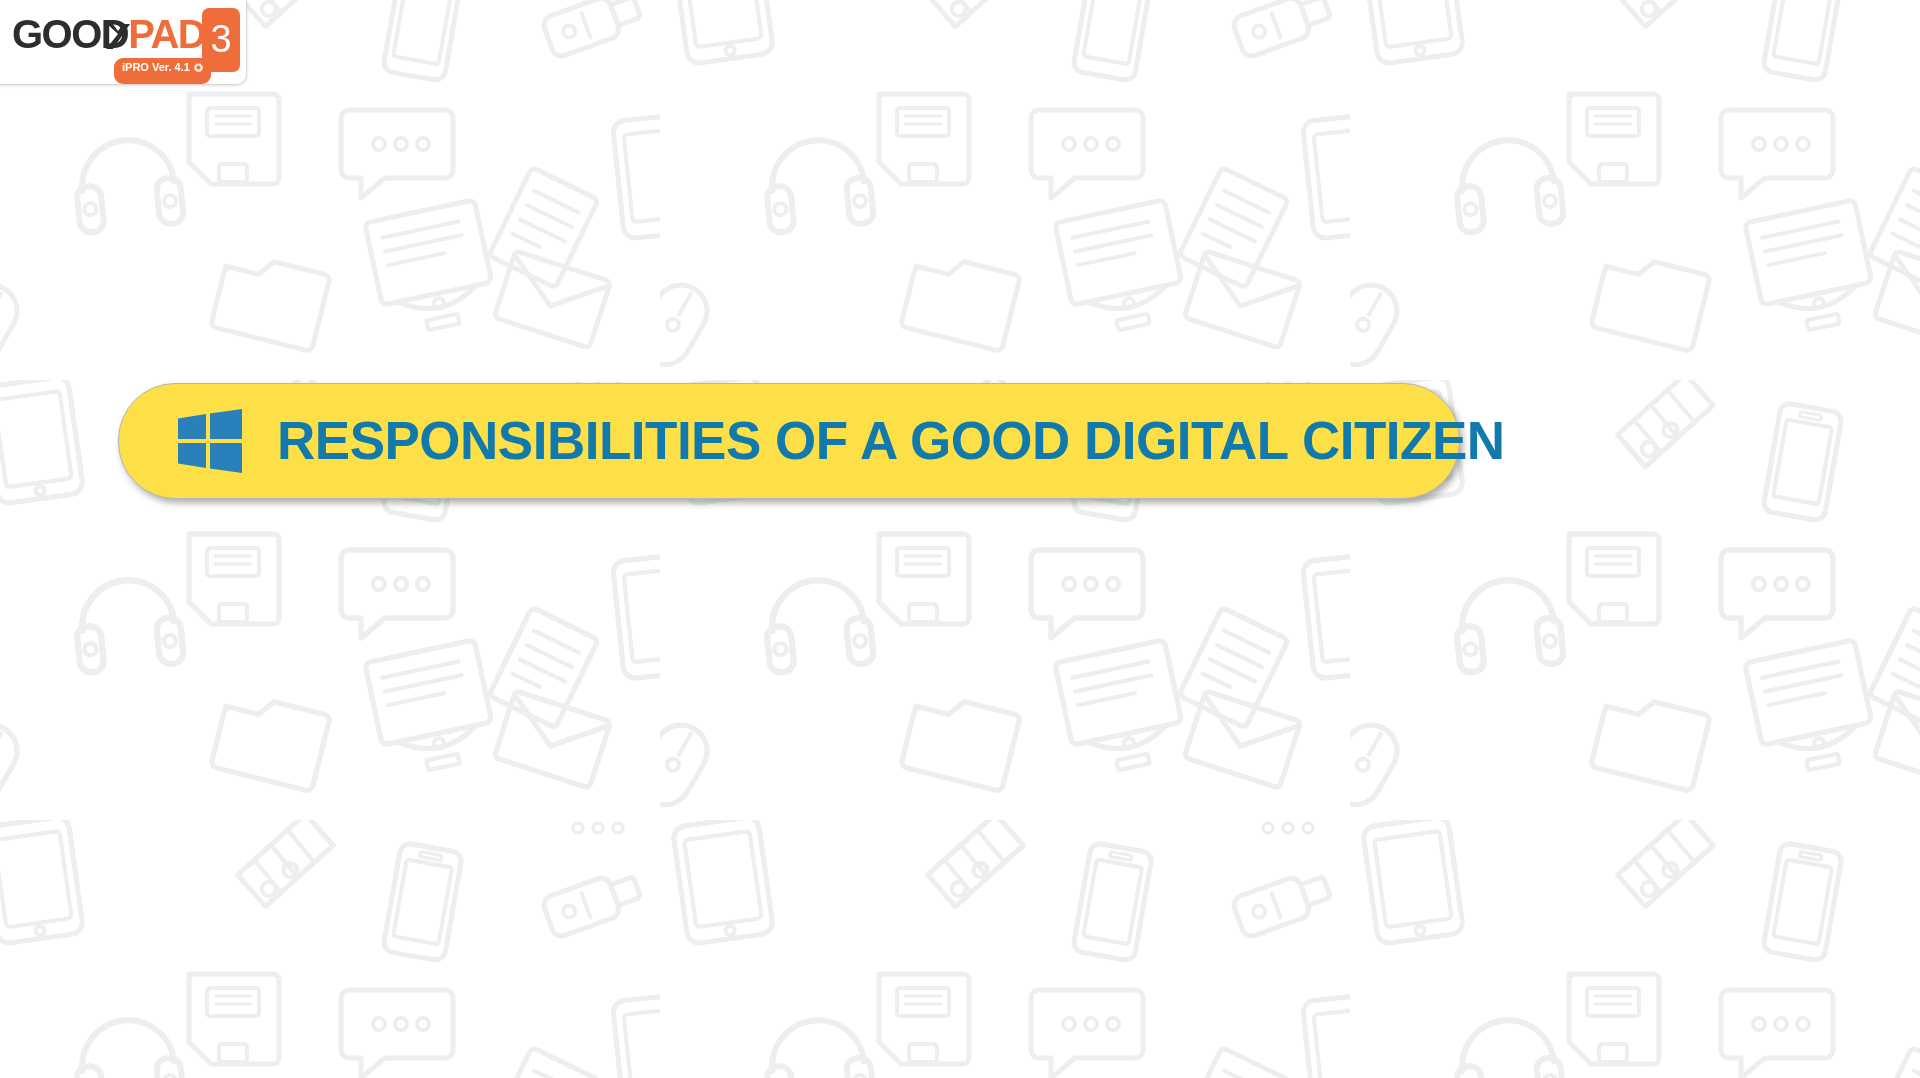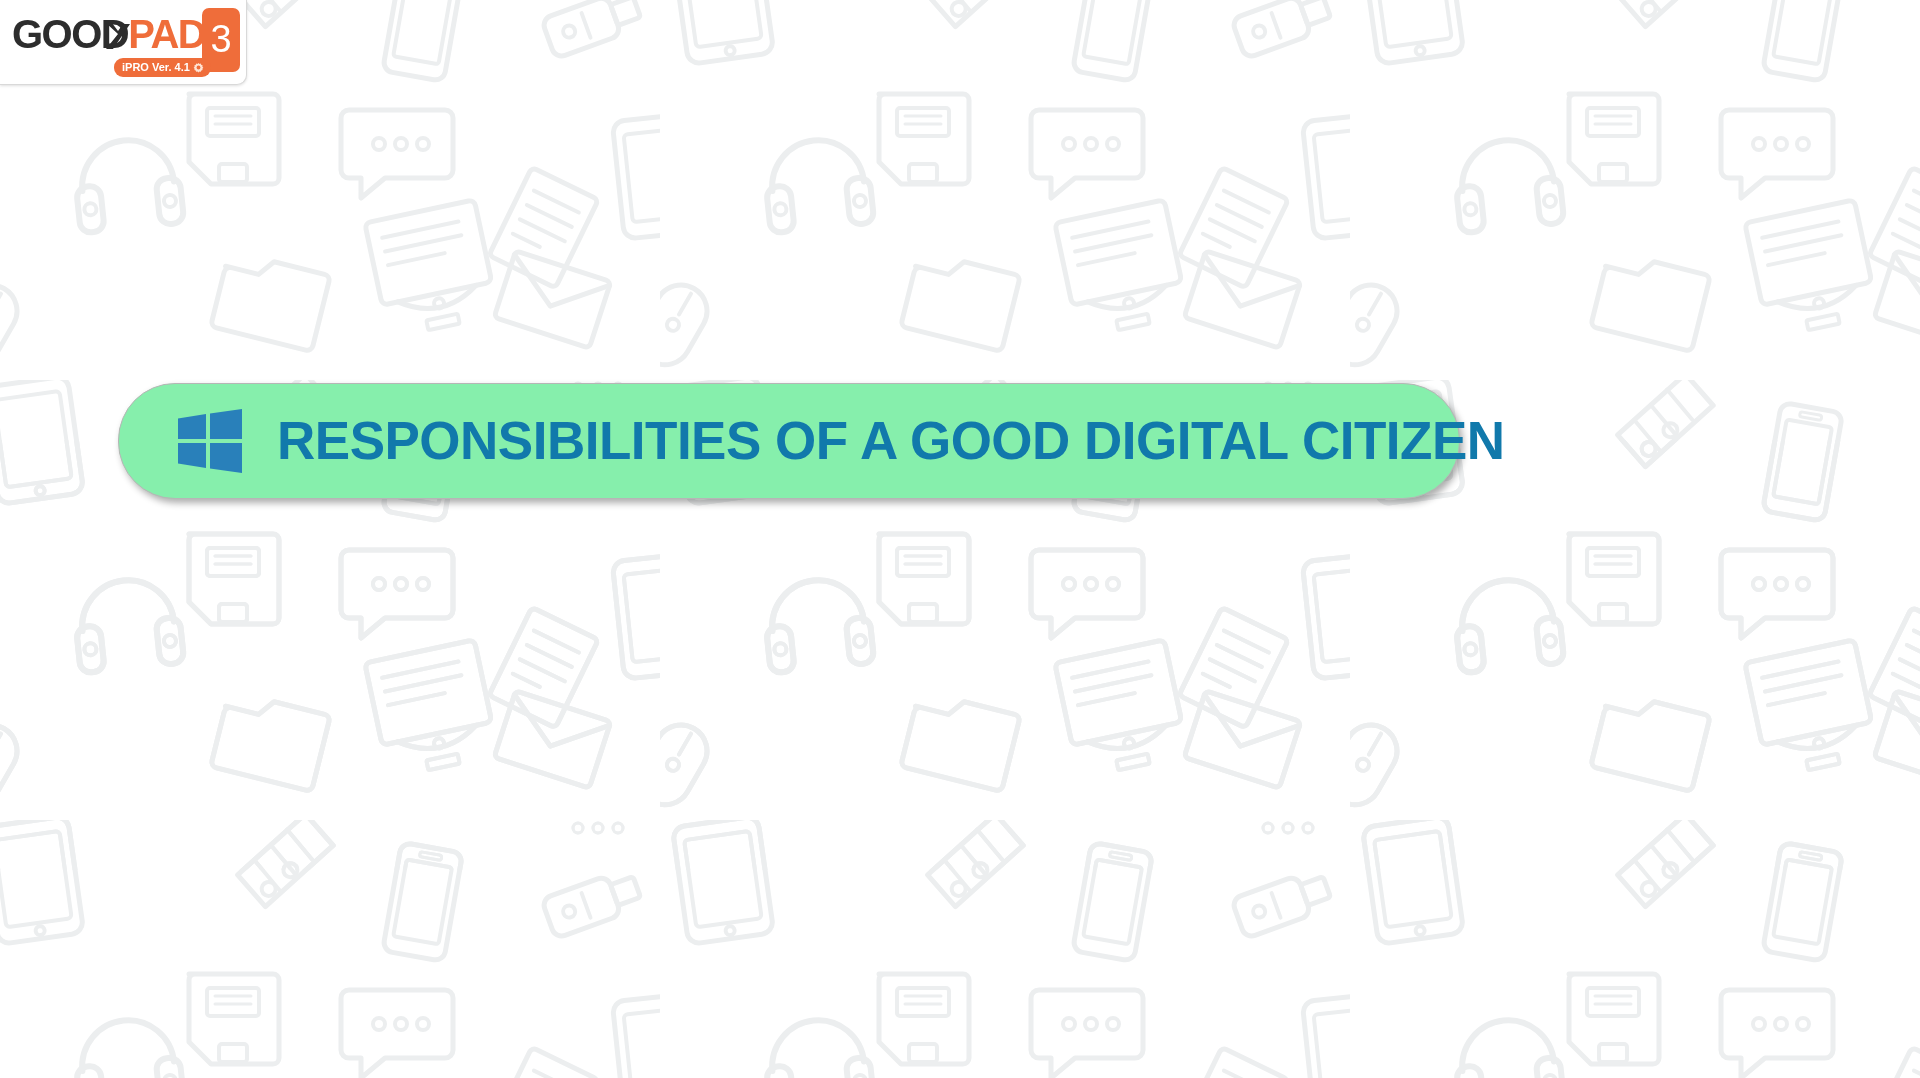--- a/index.html
+++ b/index.html
@@ -92,21 +92,21 @@
     font-family: "Liberation Sans", sans-serif;
     font-weight: normal;
     font-size: 38px;
     line-height: 44px;
   }
   .logo-ipro {
     position: absolute;
     left: 114px;
     top: 58px;
     height: 18px;
-    padding: 0 7px 1px 8px;
+    padding: 0 7px 8px 8px;
     background: #ef6d3a;
     border-radius: 9px;
     color: #ffffff;
     font-family: "Liberation Sans", sans-serif;
     font-weight: bold;
     font-size: 11px;
     line-height: 18px;
     white-space: nowrap;
     display: flex;
     align-items: center;
@@ -114,21 +114,21 @@
   }
   .ipro-gear { width: 11px; height: 11px; display: block; }
 
   
   #title-bar {
     position: absolute;
     left: 118px;
     top: 383px;
     width: 1340px;
     height: 114px;
-    background: #86efac;
+    background: #fde047;
     border: 1px solid #b6b6b6;
     border-radius: 57px;
     box-shadow: 3px 4px 7px rgba(0,0,0,0.32);
     z-index: 10;
     display: flex;
     align-items: center;
   }
   #win-logo {
     margin-left: 58px;
     width: 66px;

